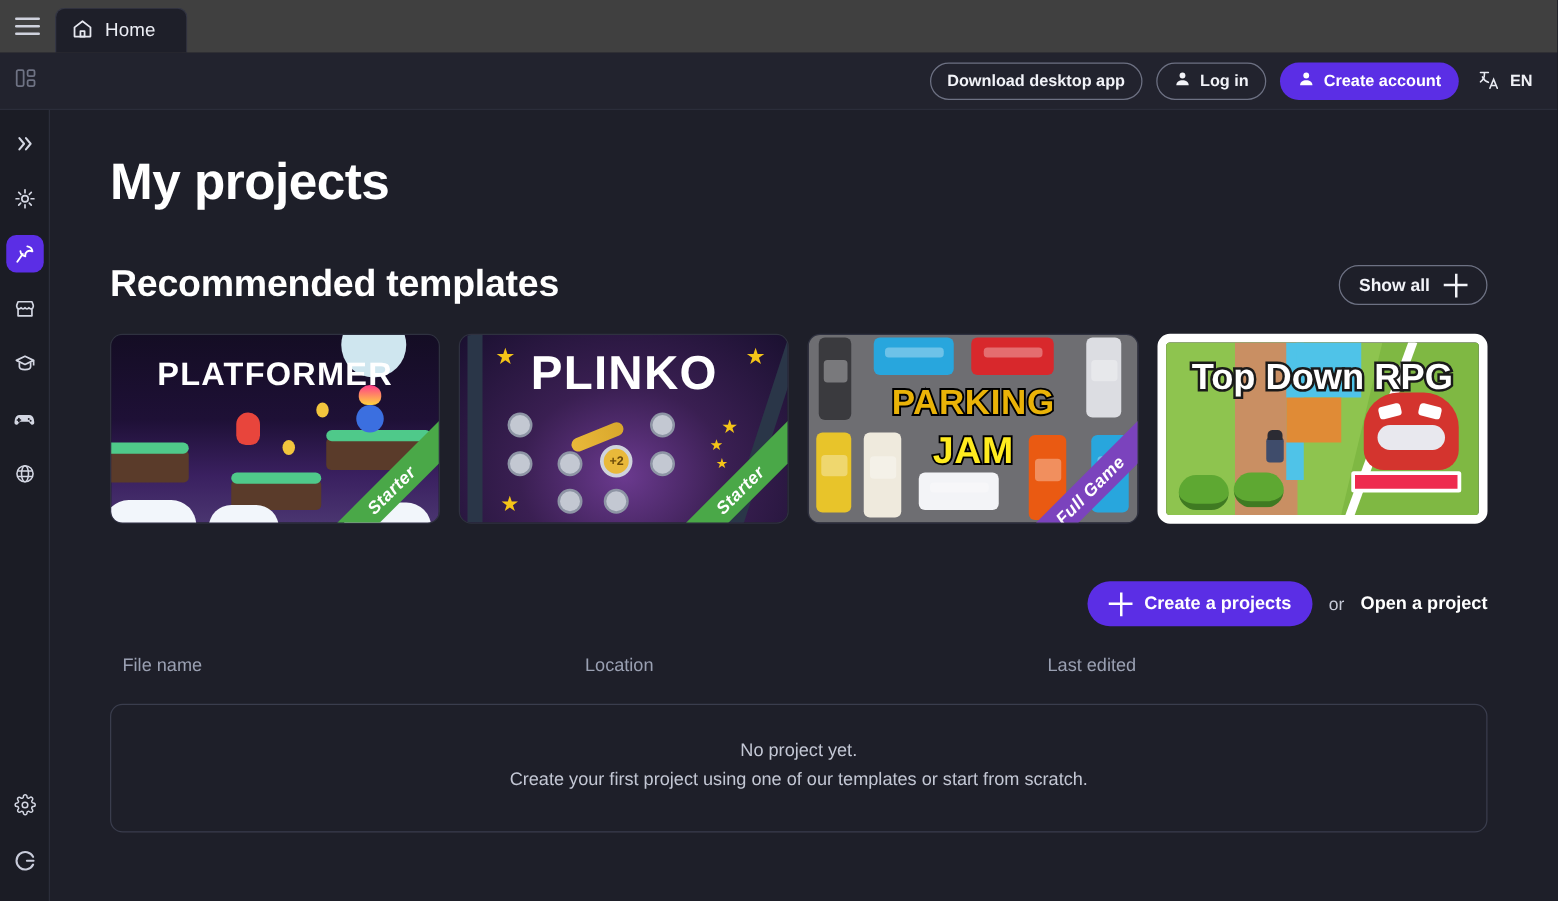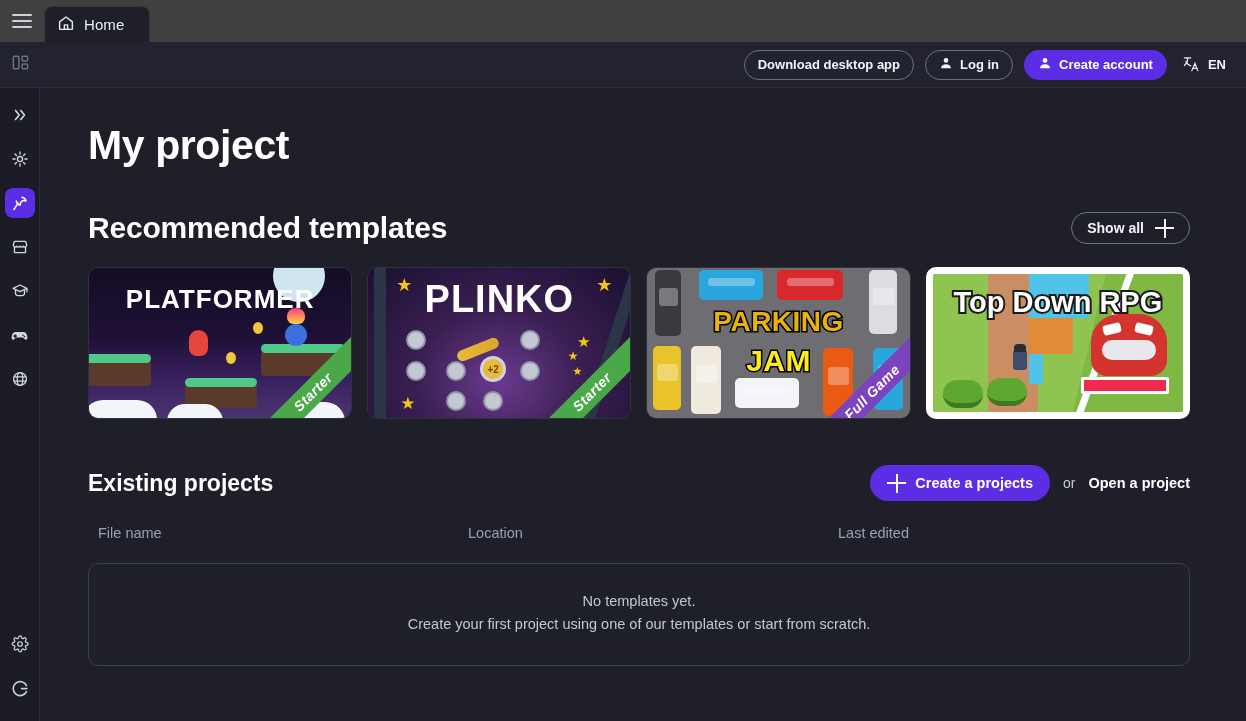--- a/index.html
+++ b/index.html
@@ -376,21 +376,21 @@
     <div class="side-icon" style="margin-bottom:18px">
       <svg width="21" height="21" viewBox="0 0 24 24" fill="none" stroke="#c9ccdb" stroke-width="1.9" stroke-linecap="round">
         <path d="M20 8.6A8 8 0 1 0 20 15.6"></path>
         <path d="M20.4 12.1h-6.1"></path>
       </svg>
     </div>
   </div>
 
   <div class="content">
 
-    <h1 class="page-title">My project</h1>
+    <h1 class="page-title">My projects</h1>
 
     <div class="section-head">
       <h2>Recommended templates</h2>
       <div class="spacer"></div>
       <button class="btn-outline" style="height:32px;border-radius:17px;padding:0 15px;font-size:14px;gap:11px">
         <span>Show all</span>
         <span class="plus big"></span>
       </button>
     </div>
 
@@ -473,35 +473,34 @@
           <div class="boss-eye" style="right:30px;top:50px;transform:rotate(14deg);"></div>
           <div class="boss-mouth" style="right:27px;top:66px;"></div>
           <div class="hpbar" style="right:14px;bottom:18px;width:88px;"></div>
         </div>
         <div class="card-title" style="top:12px;font-size:29px;color:#fff;-webkit-text-stroke:4px #1a1a1a;paint-order:stroke fill">Top Down RPG</div>
       </div>
 
     </div>
 
     <div class="exist-head">
-      <h2>Existing projects</h2>
       <div class="spacer"></div>
       <button class="btn-create">
         <span class="plus big"></span>
         <span>Create a projects</span>
       </button>
       <span class="or-text">or</span>
       <button class="link-btn">Open a project</button>
     </div>
 
     <div class="table-head">
       <div class="col-file">File name</div>
       <div class="col-loc">Location</div>
       <div>Last edited</div>
     </div>
 
     <div class="empty-box">
-      <div>No templates yet.</div>
+      <div>No project yet.</div>
       <div>Create your first project using one of our templates or start from scratch.</div>
     </div>
 
   </div>
 </div>
 
 </body></html>

